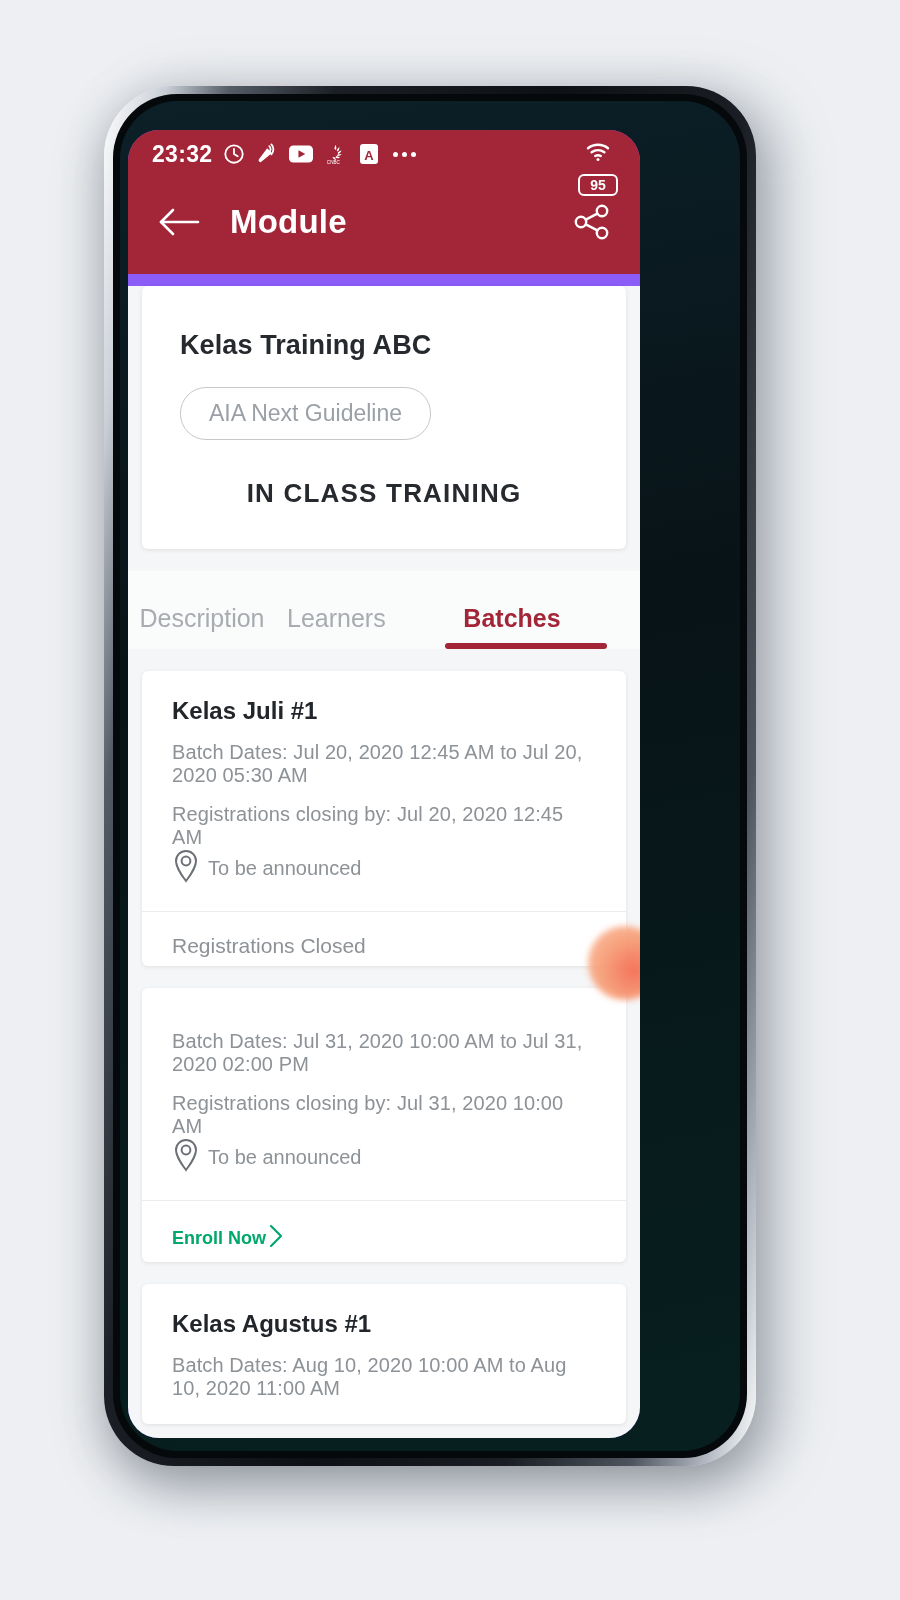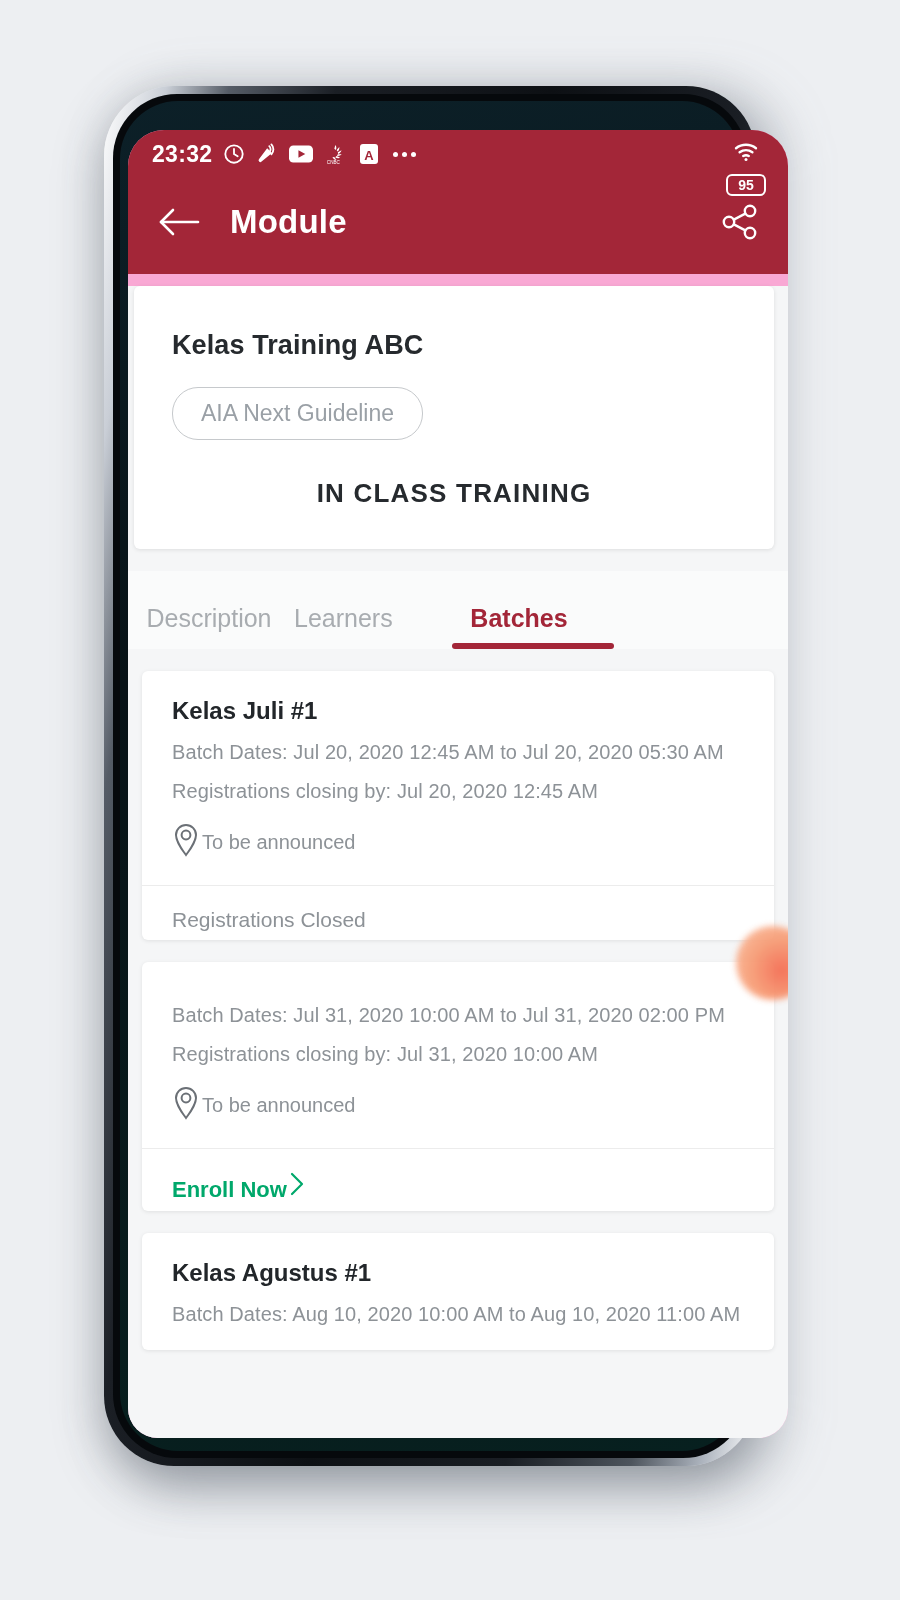--- a/index.html
+++ b/index.html
@@ -53,27 +53,28 @@
   }
   .sensor{
     position:absolute; left:437px; top:108px;
     width:22px; height:22px; border-radius:50%;
     background:radial-gradient(circle at 40% 35%,#2d6a63 0%,#12403c 45%,#0a1418 100%);
   }
 
   
   .screen{
     position:absolute; left:128px; top:130px;
-    width:660px; height:1308px;
-    background:#f9a8d4;
+    width:512px; height:1308px;
+    background:#8b5cf6;
     overflow:hidden;
     border-top-left-radius:36px;
     border-top-right-radius:36px;
     border-bottom-left-radius:30px;
     border-bottom-right-radius:30px;
+    border-radius:31px;
   }
 
   
   .status-bar{
     height:48px; background:#a32638;
     display:flex; align-items:center;
     padding:0 22px 0 24px; color:#fff;
   }
   .status-left{ display:flex; align-items:center; gap:11px; }
   .clock-text{ font-size:23px; font-weight:bold; letter-spacing:.3px; }
@@ -100,21 +101,21 @@
     padding:0 24px 8px 28px; color:#fff;
   }
   .back-btn{ width:46px; height:46px; display:flex; align-items:center; justify-content:center; cursor:pointer; }
   .app-title{ font-size:33px; font-weight:bold; margin-left:28px; letter-spacing:.2px; }
   .share-btn{ margin-left:auto; width:48px; height:48px; display:flex; align-items:center; justify-content:center; cursor:pointer; }
 
   
   .content{ background:#f5f6f7; height:1164px; position:relative; }
 
   .hero-card{
-    margin:12px 14px 0 6px;
+    margin:12px 14px 0 14px;
     background:#fff;
     border-radius:6px;
     box-shadow:0 1px 4px rgba(0,0,0,.10);
     padding:44px 38px 40px 38px;
   }
   .hero-title{ font-size:27px; font-weight:bold; color:#262a2e; letter-spacing:.1px; }
   .pill{
     display:inline-block; margin-top:26px;
     border:1.6px solid #c6c9cc; border-radius:26px;
     padding:12px 28px; font-size:23px; color:#9aa0a6;
@@ -124,21 +125,21 @@
     font-size:26px; font-weight:bold; color:#262a2e;
     letter-spacing:1.2px;
   }
 
   
   .tabs{
     display:flex; align-items:flex-end;
     background:#fafbfb;
     height:78px;
     margin-top:22px;
-    padding-left:16px;
+    padding-left:9px;
     overflow:hidden;
   }
   .tab{
     font-size:25px; color:#a8acb0;
     padding:0 0 16px 0;
     position:relative; white-space:nowrap; cursor:pointer;
     flex:0 0 auto;
   }
   .tab.t0{ margin-left:-20px; width:170px; text-align:center; }
   .tab.t1{ width:190px; text-align:center; }
@@ -154,30 +155,30 @@
   .list{ padding:0 14px; }
   .batch-card{
     background:#fff; border-radius:6px;
     box-shadow:0 1px 4px rgba(0,0,0,.09);
     margin-top:22px;
     overflow:hidden;
   }
   .batch-body{ padding:26px 30px 24px 30px; }
   .batch-name{ font-size:24px; font-weight:bold; color:#22262a; }
   .batch-line{ font-size:20px; color:#8d9297; margin-top:16px; letter-spacing:.1px; }
-  .venue-row{ display:flex; align-items:center; gap:2px; margin-top:20px; }
+  .venue-row{ display:flex; align-items:center; gap:8px; }
   .venue-text{ font-size:20px; color:#8d9297; }
   .batch-footer{
     border-top:1px solid #ececec;
     padding:22px 30px 8px 30px;
   }
   .closed-text{ font-size:21px; color:#8d9297; }
   .enroll{
-    display:flex; align-items:flex-end; gap:0;
-    color:#00a86b; font-size:22px; font-weight:bold; cursor:pointer;
+    display:flex; align-items:center; gap:0;
+    color:#00a86b; font-size:18px; font-weight:bold; cursor:pointer;
   }
 
   
   .fab-peek{
     position:absolute; right:-22px; top:640px;
     width:74px; height:74px; border-radius:50%;
     background:radial-gradient(circle at 62% 60%, #f4694e 0%, #f79a72 48%, #fbc3a5 100%);
     filter:blur(3.2px);
     opacity:.92;
   }

